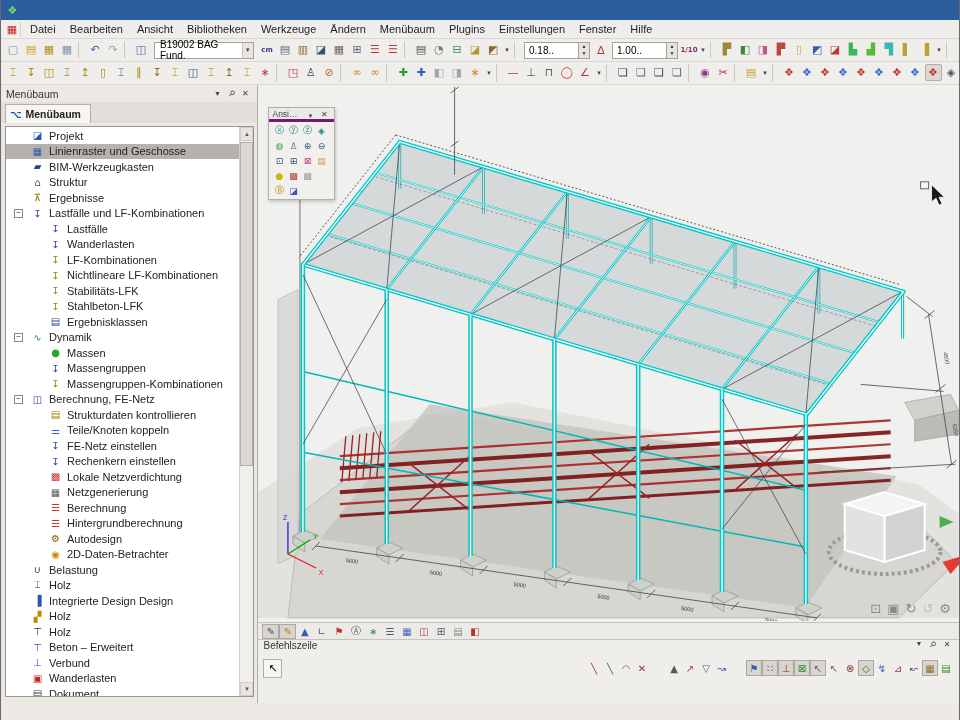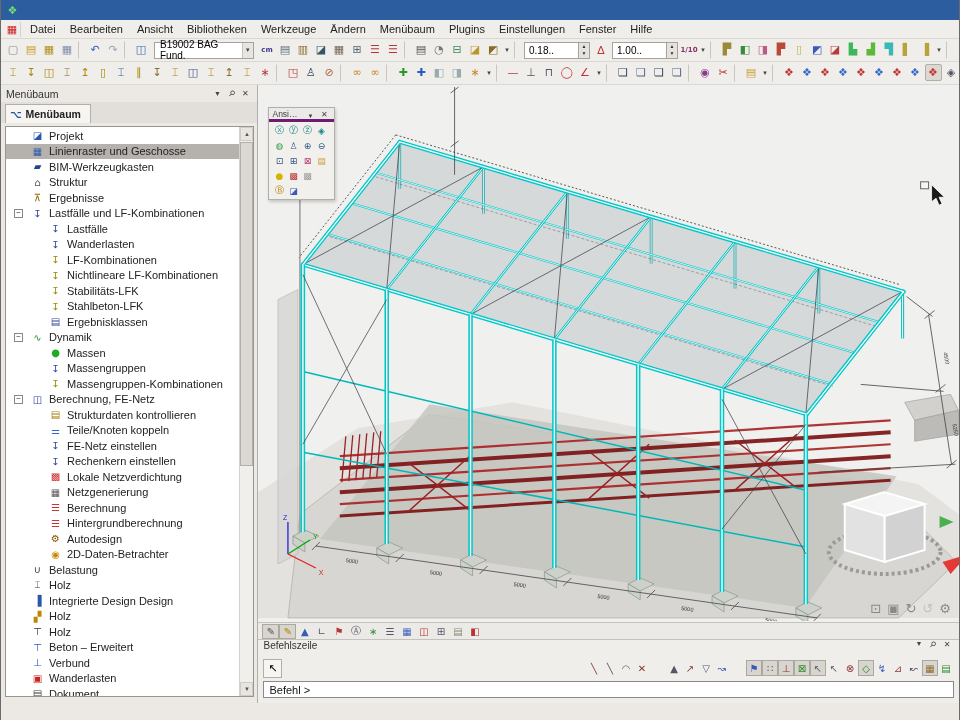--- a/index.html
+++ b/index.html
@@ -1091,23 +1091,18 @@
                 <span style="color: rgb(85, 85, 102);">↜</span>
               </span>
               <span class="snapbtn on">
                 <span style="color: rgb(138, 106, 42);">▦</span>
               </span>
               <span class="snapbtn">
                 <span style="color: rgb(42, 138, 42);">▤</span>
               </span>
             </span>
         </div>
-        <div class="cmdinputrow">
-          <div class="cmdinput">
-              <span>Befehl &gt;</span>
-            </div>
-        </div>
       </div>
     </div>
   </div>
 
 
 </div>
 
 </body></html>

